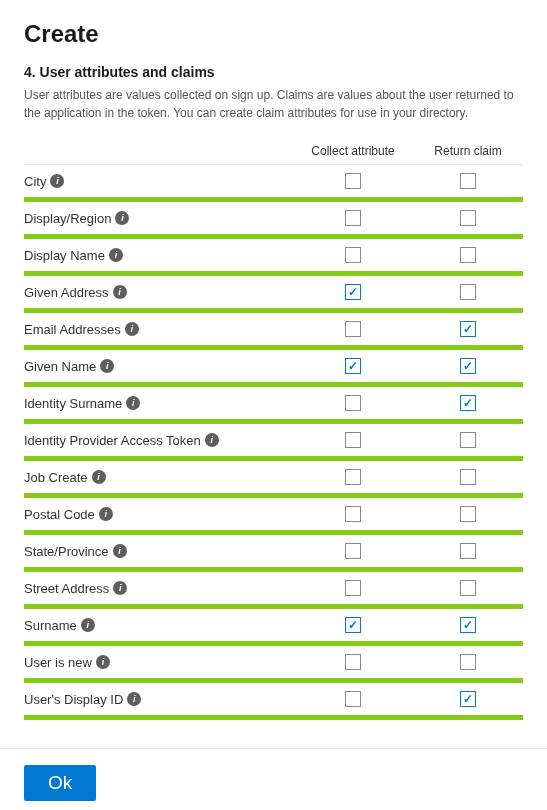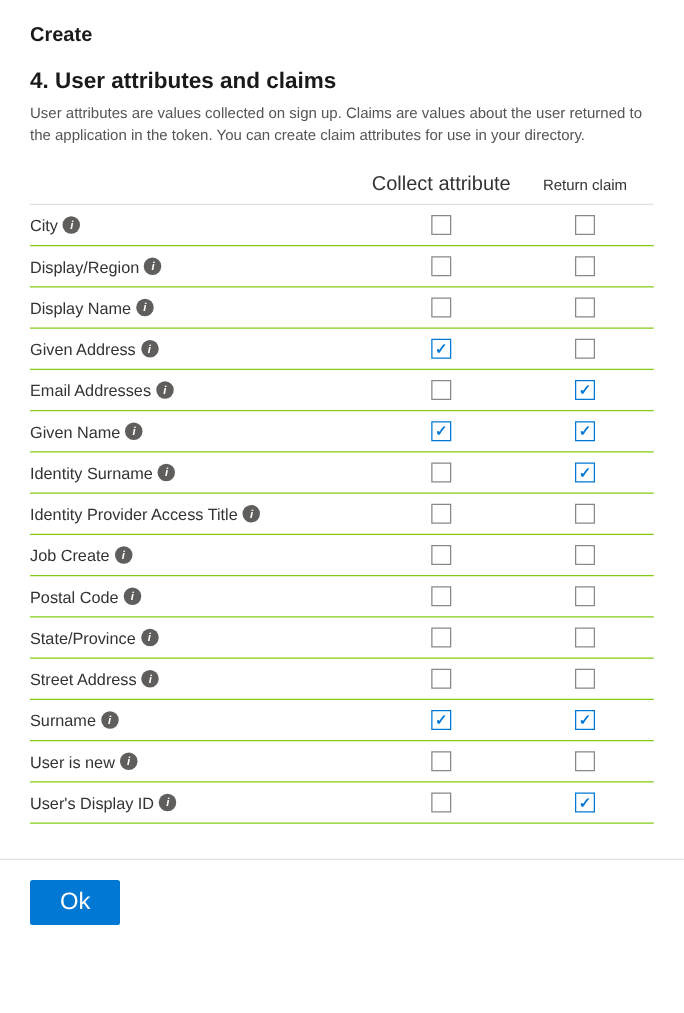--- a/index.html
+++ b/index.html
@@ -8,27 +8,27 @@
       font-size: 13px;
       background: #fff;
       color: #333;
       width: 547px;
       min-height: 810px;
     }
     .page-container {
       padding: 20px 24px 20px 24px;
     }
     .page-title {
-      font-size: 16px;
+      font-size: 24px;
       font-weight: 600;
       color: #1a1a1a;
       margin-bottom: 16px;
     }
     .section-title {
-      font-size: 18px;
+      font-size: 14px;
       font-weight: 600;
       margin-bottom: 6px;
       color: #1a1a1a;
     }
     .section-desc {
       font-size: 12px;
       color: #555;
       line-height: 1.5;
       margin-bottom: 18px;
     }
@@ -40,36 +40,36 @@
       align-items: center;
       padding: 4px 0 6px 0;
       border-bottom: 1px solid #e0e0e0;
     }
     .col-label {
       flex: 1;
     }
     .col-collect {
       width: 120px;
       text-align: center;
-      font-size: 16px;
+      font-size: 12px;
       color: #333;
       font-weight: 500;
     }
     .col-return {
       width: 110px;
       text-align: center;
       font-size: 12px;
       color: #333;
       font-weight: 500;
     }
     .table-row {
       display: flex;
       align-items: center;
       padding: 8px 0;
-      border-bottom: 1px solid #84cc16;
+      border-bottom: 5px solid #84cc16;
     }
     .row-label {
       flex: 1;
       display: flex;
       align-items: center;
       gap: 4px;
       font-size: 13px;
       color: #333;
     }
     .info-icon {
@@ -231,21 +231,21 @@
       </div>
       <div class="col-checkbox-collect">
         <div class="checkbox "></div>
       </div>
       <div class="col-checkbox-return">
         <div class="checkbox checked"></div>
       </div>
     </div>
         <div class="table-row">
       <div class="row-label">
-        <span>Identity Provider Access Title</span>
+        <span>Identity Provider Access Token</span>
         <span class="info-icon">i</span>
       </div>
       <div class="col-checkbox-collect">
         <div class="checkbox "></div>
       </div>
       <div class="col-checkbox-return">
         <div class="checkbox "></div>
       </div>
     </div>
         <div class="table-row">

